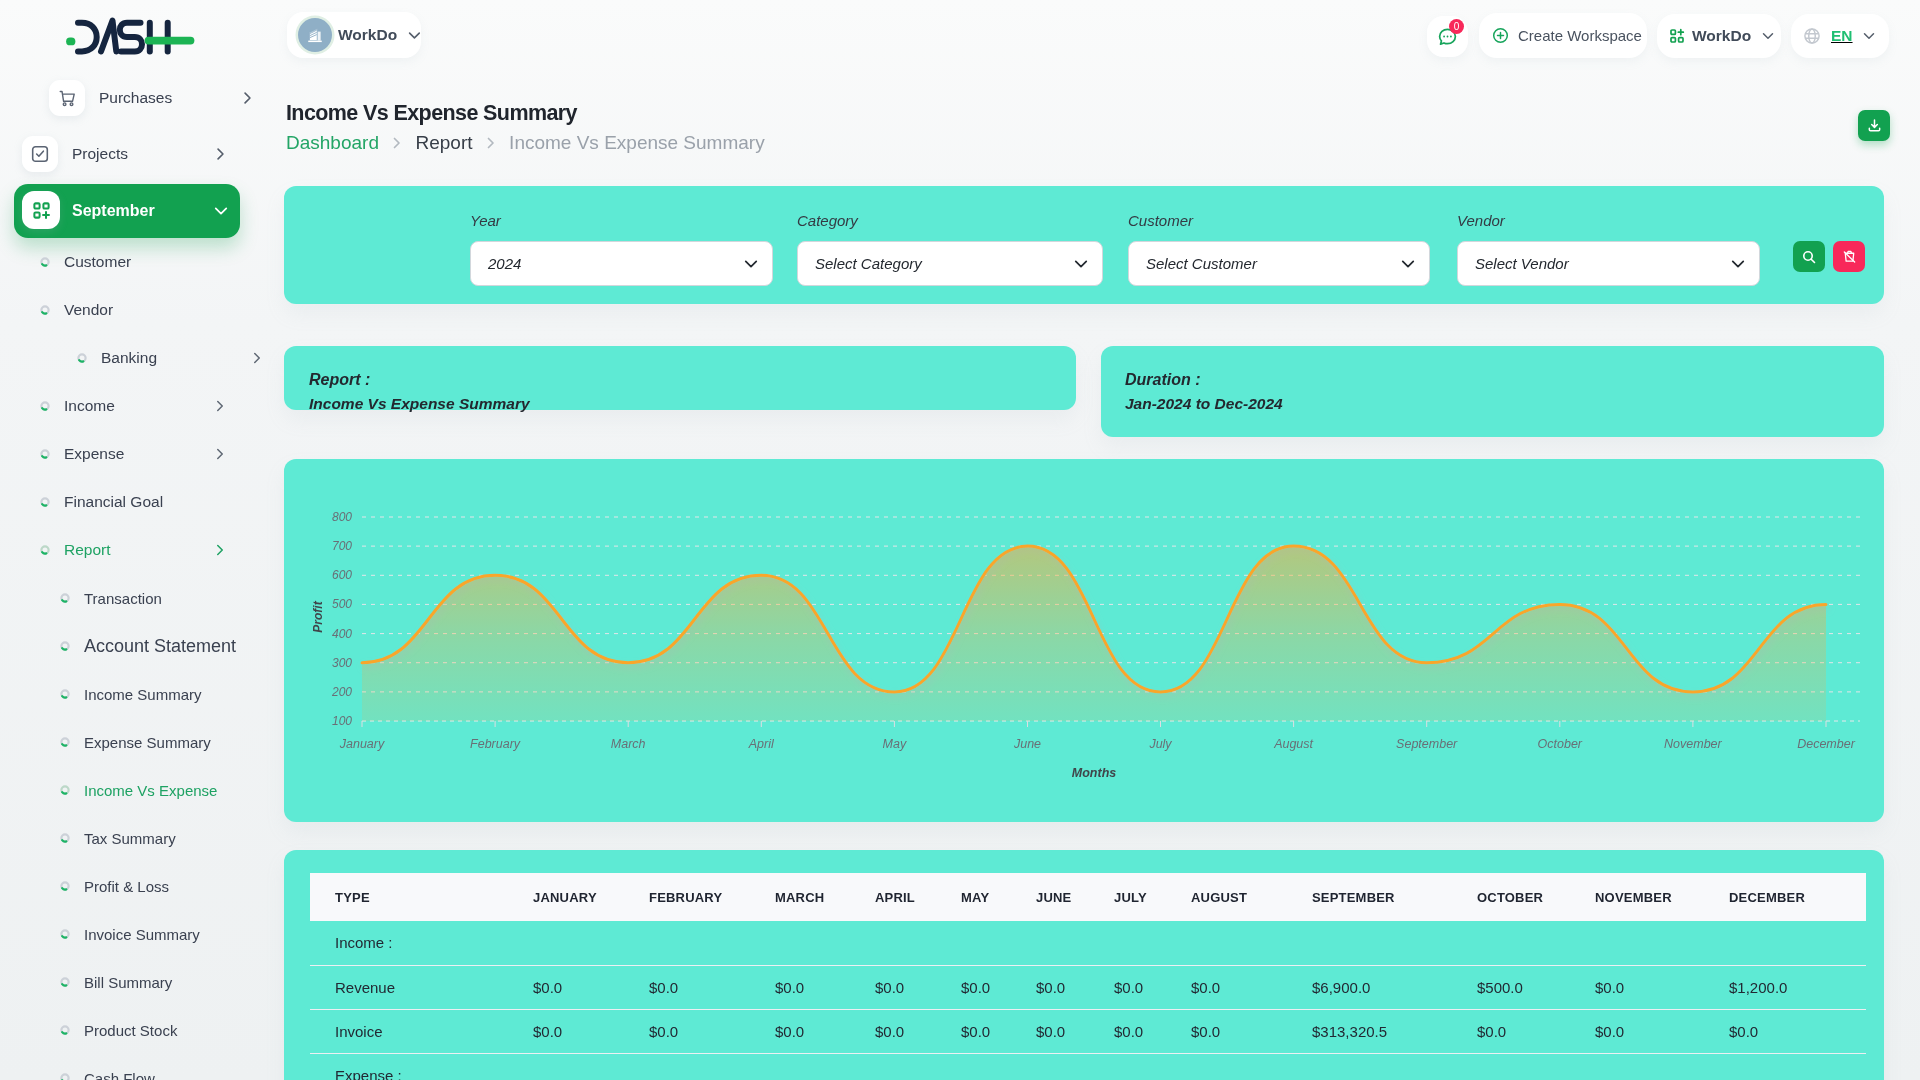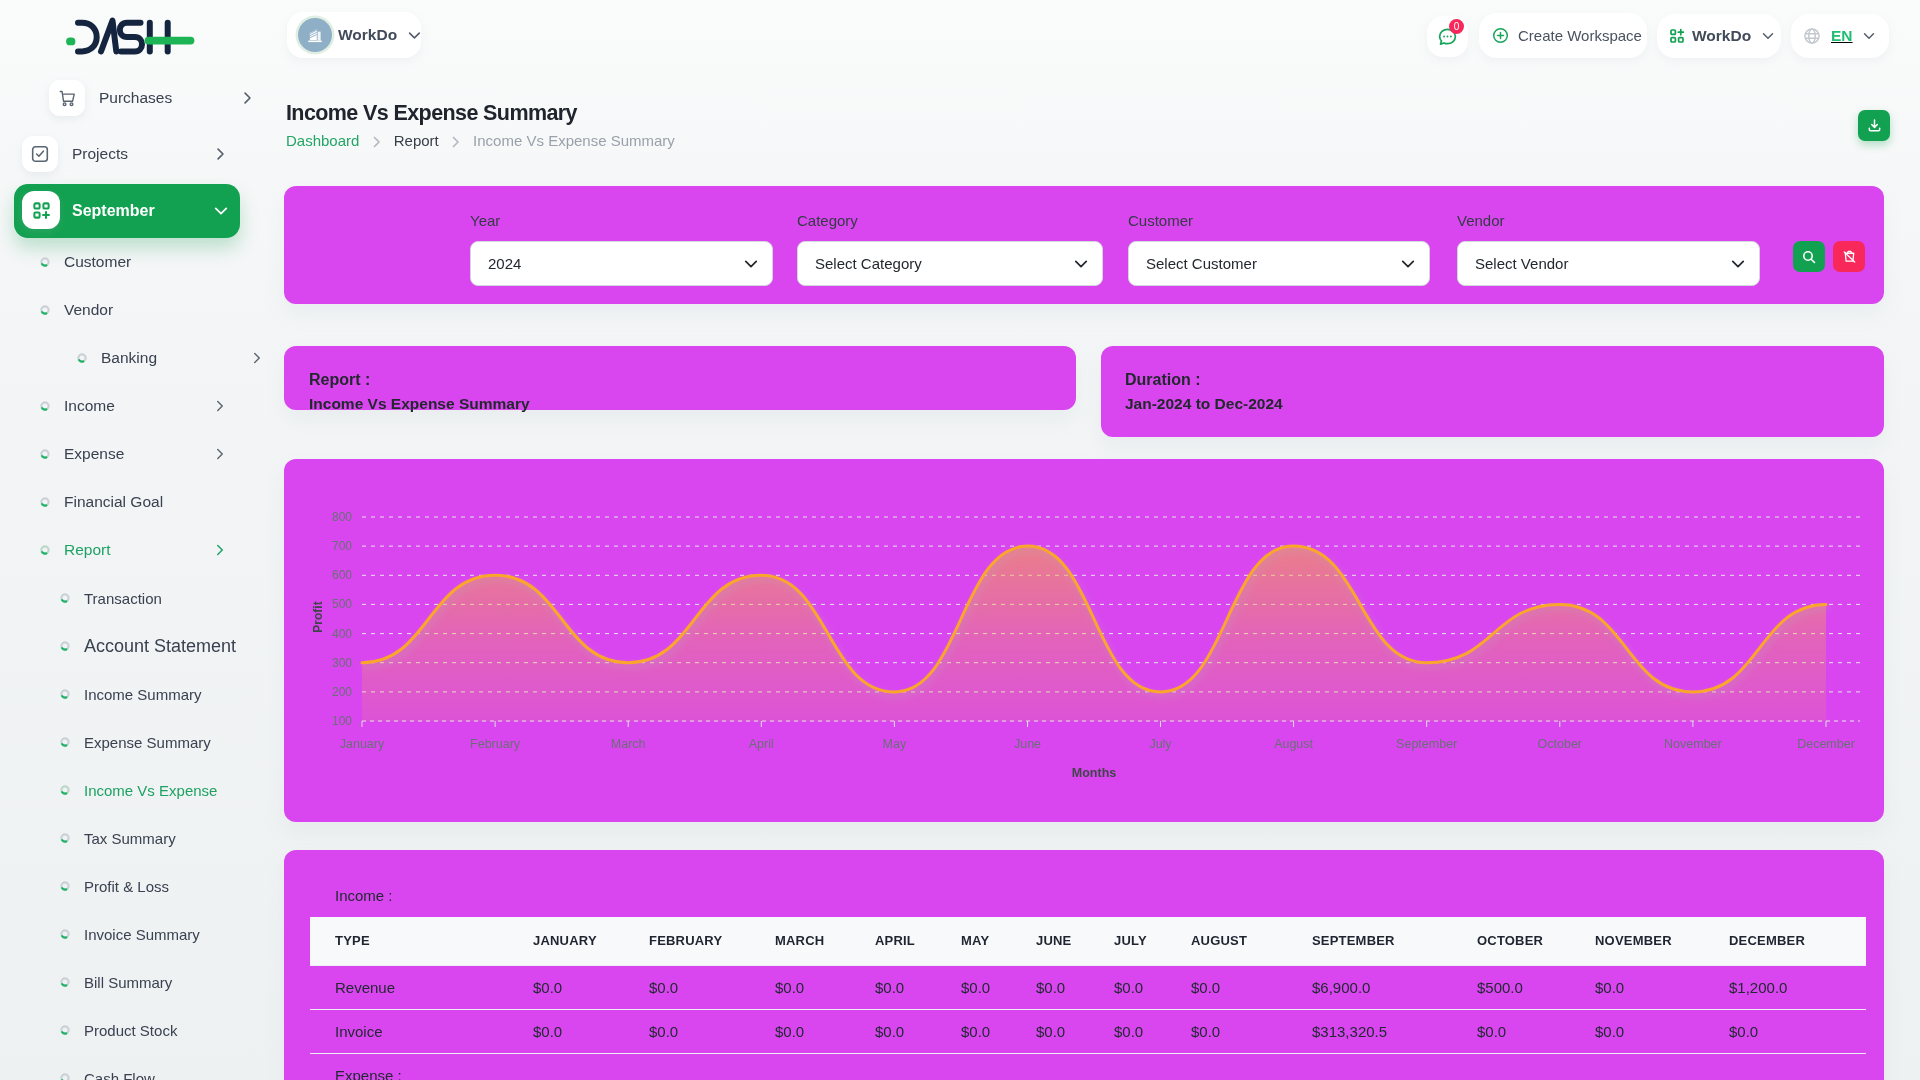--- a/index.html
+++ b/index.html
@@ -1,18 +1,18 @@
 <!DOCTYPE html>
 <html><head>
 <meta charset="utf-8">
 <style>
 * { margin:0; padding:0; box-sizing:border-box; }
 html,body { width:1920px; height:1080px; overflow:hidden; }
 body { font-family:"Liberation Sans", sans-serif; background:linear-gradient(180deg,#fafbfb 0%,#f3f5f6 30%,#eef1f2 100%); position:relative; }
-.card { position:absolute; background:#d946ef; border-radius:12px; box-shadow:0 10px 20px rgba(160,175,190,0.10); }
+.card { position:absolute; background:#5eead4; border-radius:12px; box-shadow:0 10px 20px rgba(160,175,190,0.10);font-style:italic; }
 .pill { position:absolute; background:#fff; border-radius:16px; box-shadow:0 4px 10px rgba(160,175,190,0.10); display:flex; align-items:center; }
 
 .srow { position:absolute; left:0; width:260px; height:40px; display:flex; align-items:center; }
 .srow .txt { font-size:15.5px; color:#3a4150; }
 .srow .chev { position:absolute; left:214px; top:50%; transform:translateY(-50%); }
 .tile { position:absolute; left:22px; width:36px; height:36px; background:#fff; border-radius:11px; box-shadow:0 3px 8px rgba(160,175,190,0.18); display:flex; align-items:center; justify-content:center; }
 .bullet { position:absolute; }
 .grn { color:#1ea263 !important; }
 
 .flabel { position:absolute; font-size:15px; color:#343b44; }
@@ -282,21 +282,21 @@
       </svg>
     <span style="margin-left:10px;font-size:15.5px;font-weight:600;color:#1fbf72;">EN</span>
     <svg style="margin-left:10px;" width="12" height="12" viewBox="0 0 16 16" fill="none" stroke="#555e6b" stroke-width="2" stroke-linecap="round" stroke-linejoin="round">
         <path d="M2 5 L8 11 L14 5"></path>
       </svg>
   </div>
 </div>
 
 <div>
   <div style="position:absolute;left:286px;top:101px;font-size:21.5px;font-weight:bold;letter-spacing:-0.6px;color:#20252d;">Income Vs Expense Summary</div>
-  <div style="position:absolute;left:286px;top:132px;font-size:15px;color:#9aa1aa;">
+  <div style="position:absolute;left:286px;top:132px;font-size:19px;color:#9aa1aa;">
     <span style="color:#23a566;">Dashboard</span>
     <svg style="margin:0 9px 1px;vertical-align:middle;" width="8" height="12" viewBox="0 0 8 12" fill="none" stroke="#b3b9c0" stroke-width="1.7" stroke-linecap="round" stroke-linejoin="round">
         <path d="M1.5 1.5 L6 6 L1.5 10.5"></path>
       </svg>
     <span style="color:#373e48;">Report</span>
     <svg style="margin:0 9px 1px;vertical-align:middle;" width="8" height="12" viewBox="0 0 8 12" fill="none" stroke="#b3b9c0" stroke-width="1.7" stroke-linecap="round" stroke-linejoin="round">
         <path d="M1.5 1.5 L6 6 L1.5 10.5"></path>
       </svg>
     <span>Income Vs Expense Summary</span>
   </div>
@@ -433,50 +433,50 @@
         <col style="width:78px">
         <col style="width:77px">
         <col style="width:121px">
         <col style="width:165px">
         <col style="width:118px">
         <col style="width:134px">
         <col style="width:137px">
       </colgroup>
     <tbody>
         <tr>
-          <td style="border-top:none;">Income :</td>
-          <td style="border-top:none;"></td>
-          <td style="border-top:none;"></td>
-          <td style="border-top:none;"></td>
-          <td style="border-top:none;"></td>
-          <td style="border-top:none;"></td>
-          <td style="border-top:none;"></td>
-          <td style="border-top:none;"></td>
-          <td style="border-top:none;"></td>
-          <td style="border-top:none;"></td>
-          <td style="border-top:none;"></td>
-          <td style="border-top:none;"></td>
-          <td style="border-top:none;"></td>
-        </tr>
-    <tr>
           <th>TYPE</th>
           <th>JANUARY</th>
           <th>FEBRUARY</th>
           <th>MARCH</th>
           <th>APRIL</th>
           <th>MAY</th>
           <th>JUNE</th>
           <th>JULY</th>
           <th>AUGUST</th>
           <th>SEPTEMBER</th>
           <th>OCTOBER</th>
           <th>NOVEMBER</th>
           <th>DECEMBER</th>
         </tr>
     <tr>
+          <td style="border-top:none;">Income :</td>
+          <td style="border-top:none;"></td>
+          <td style="border-top:none;"></td>
+          <td style="border-top:none;"></td>
+          <td style="border-top:none;"></td>
+          <td style="border-top:none;"></td>
+          <td style="border-top:none;"></td>
+          <td style="border-top:none;"></td>
+          <td style="border-top:none;"></td>
+          <td style="border-top:none;"></td>
+          <td style="border-top:none;"></td>
+          <td style="border-top:none;"></td>
+          <td style="border-top:none;"></td>
+        </tr>
+    <tr>
           <td>Revenue</td>
           <td>$0.0</td>
           <td>$0.0</td>
           <td>$0.0</td>
           <td>$0.0</td>
           <td>$0.0</td>
           <td>$0.0</td>
           <td>$0.0</td>
           <td>$0.0</td>
           <td>$6,900.0</td>

